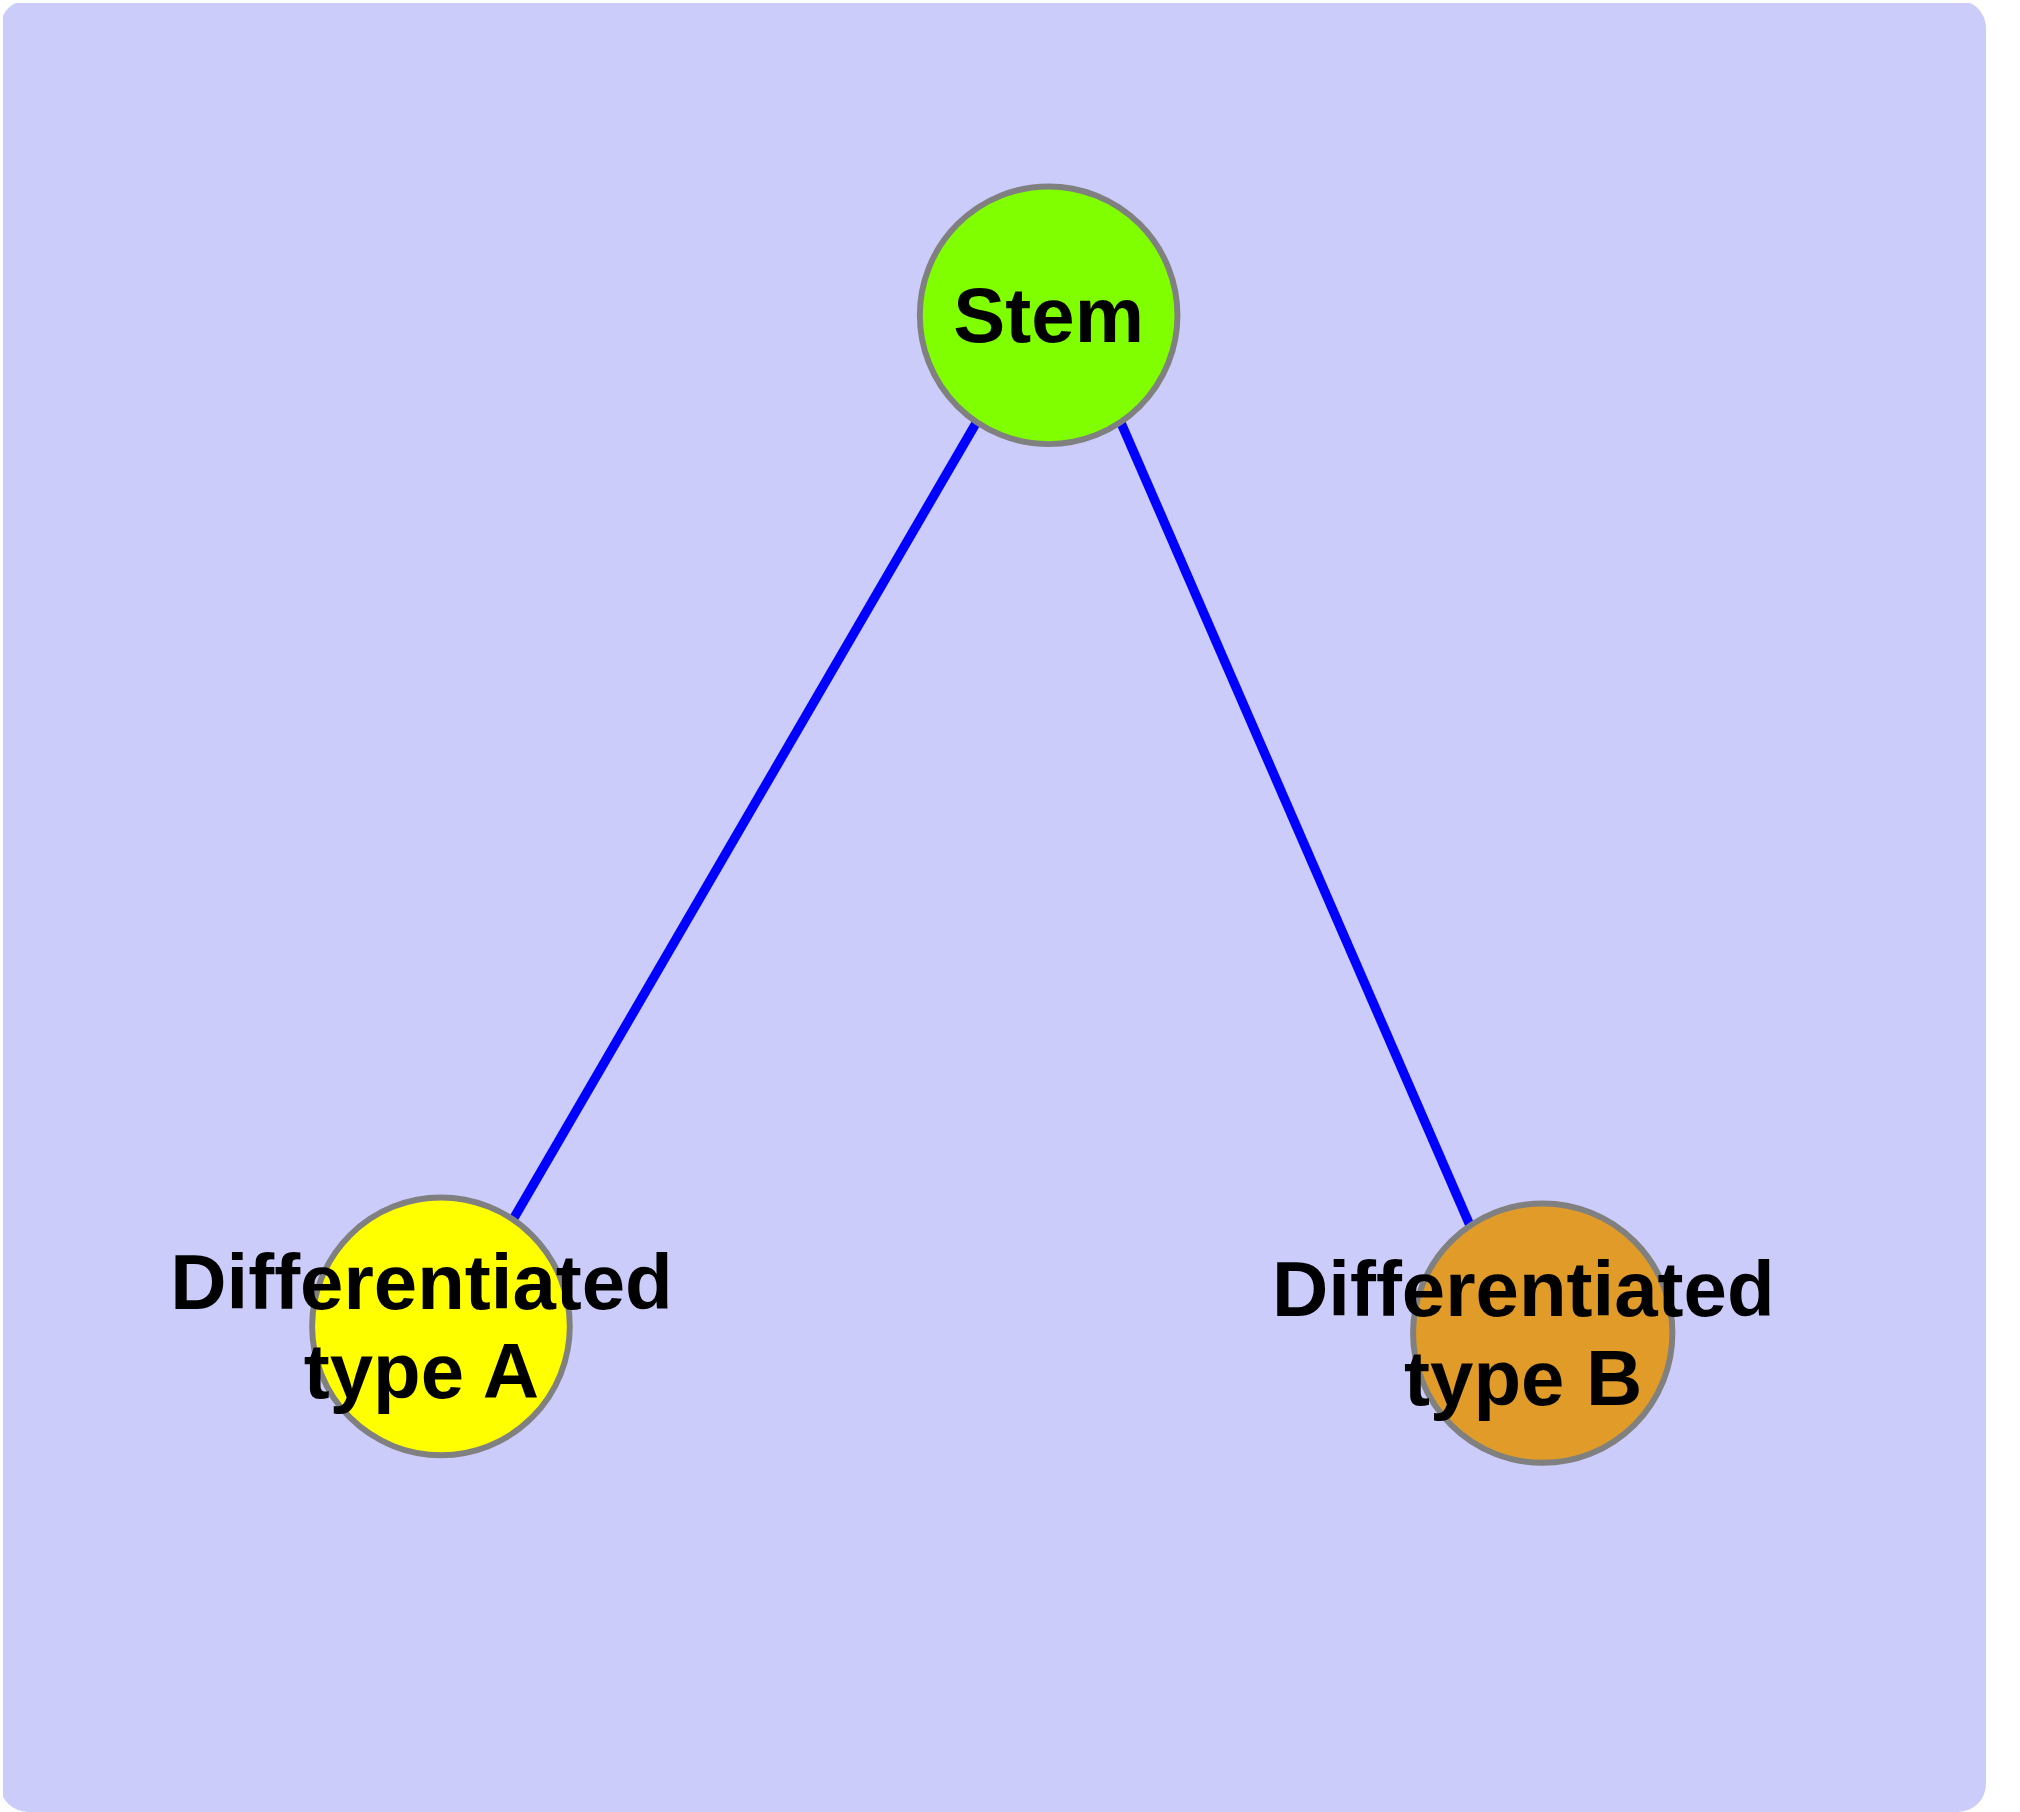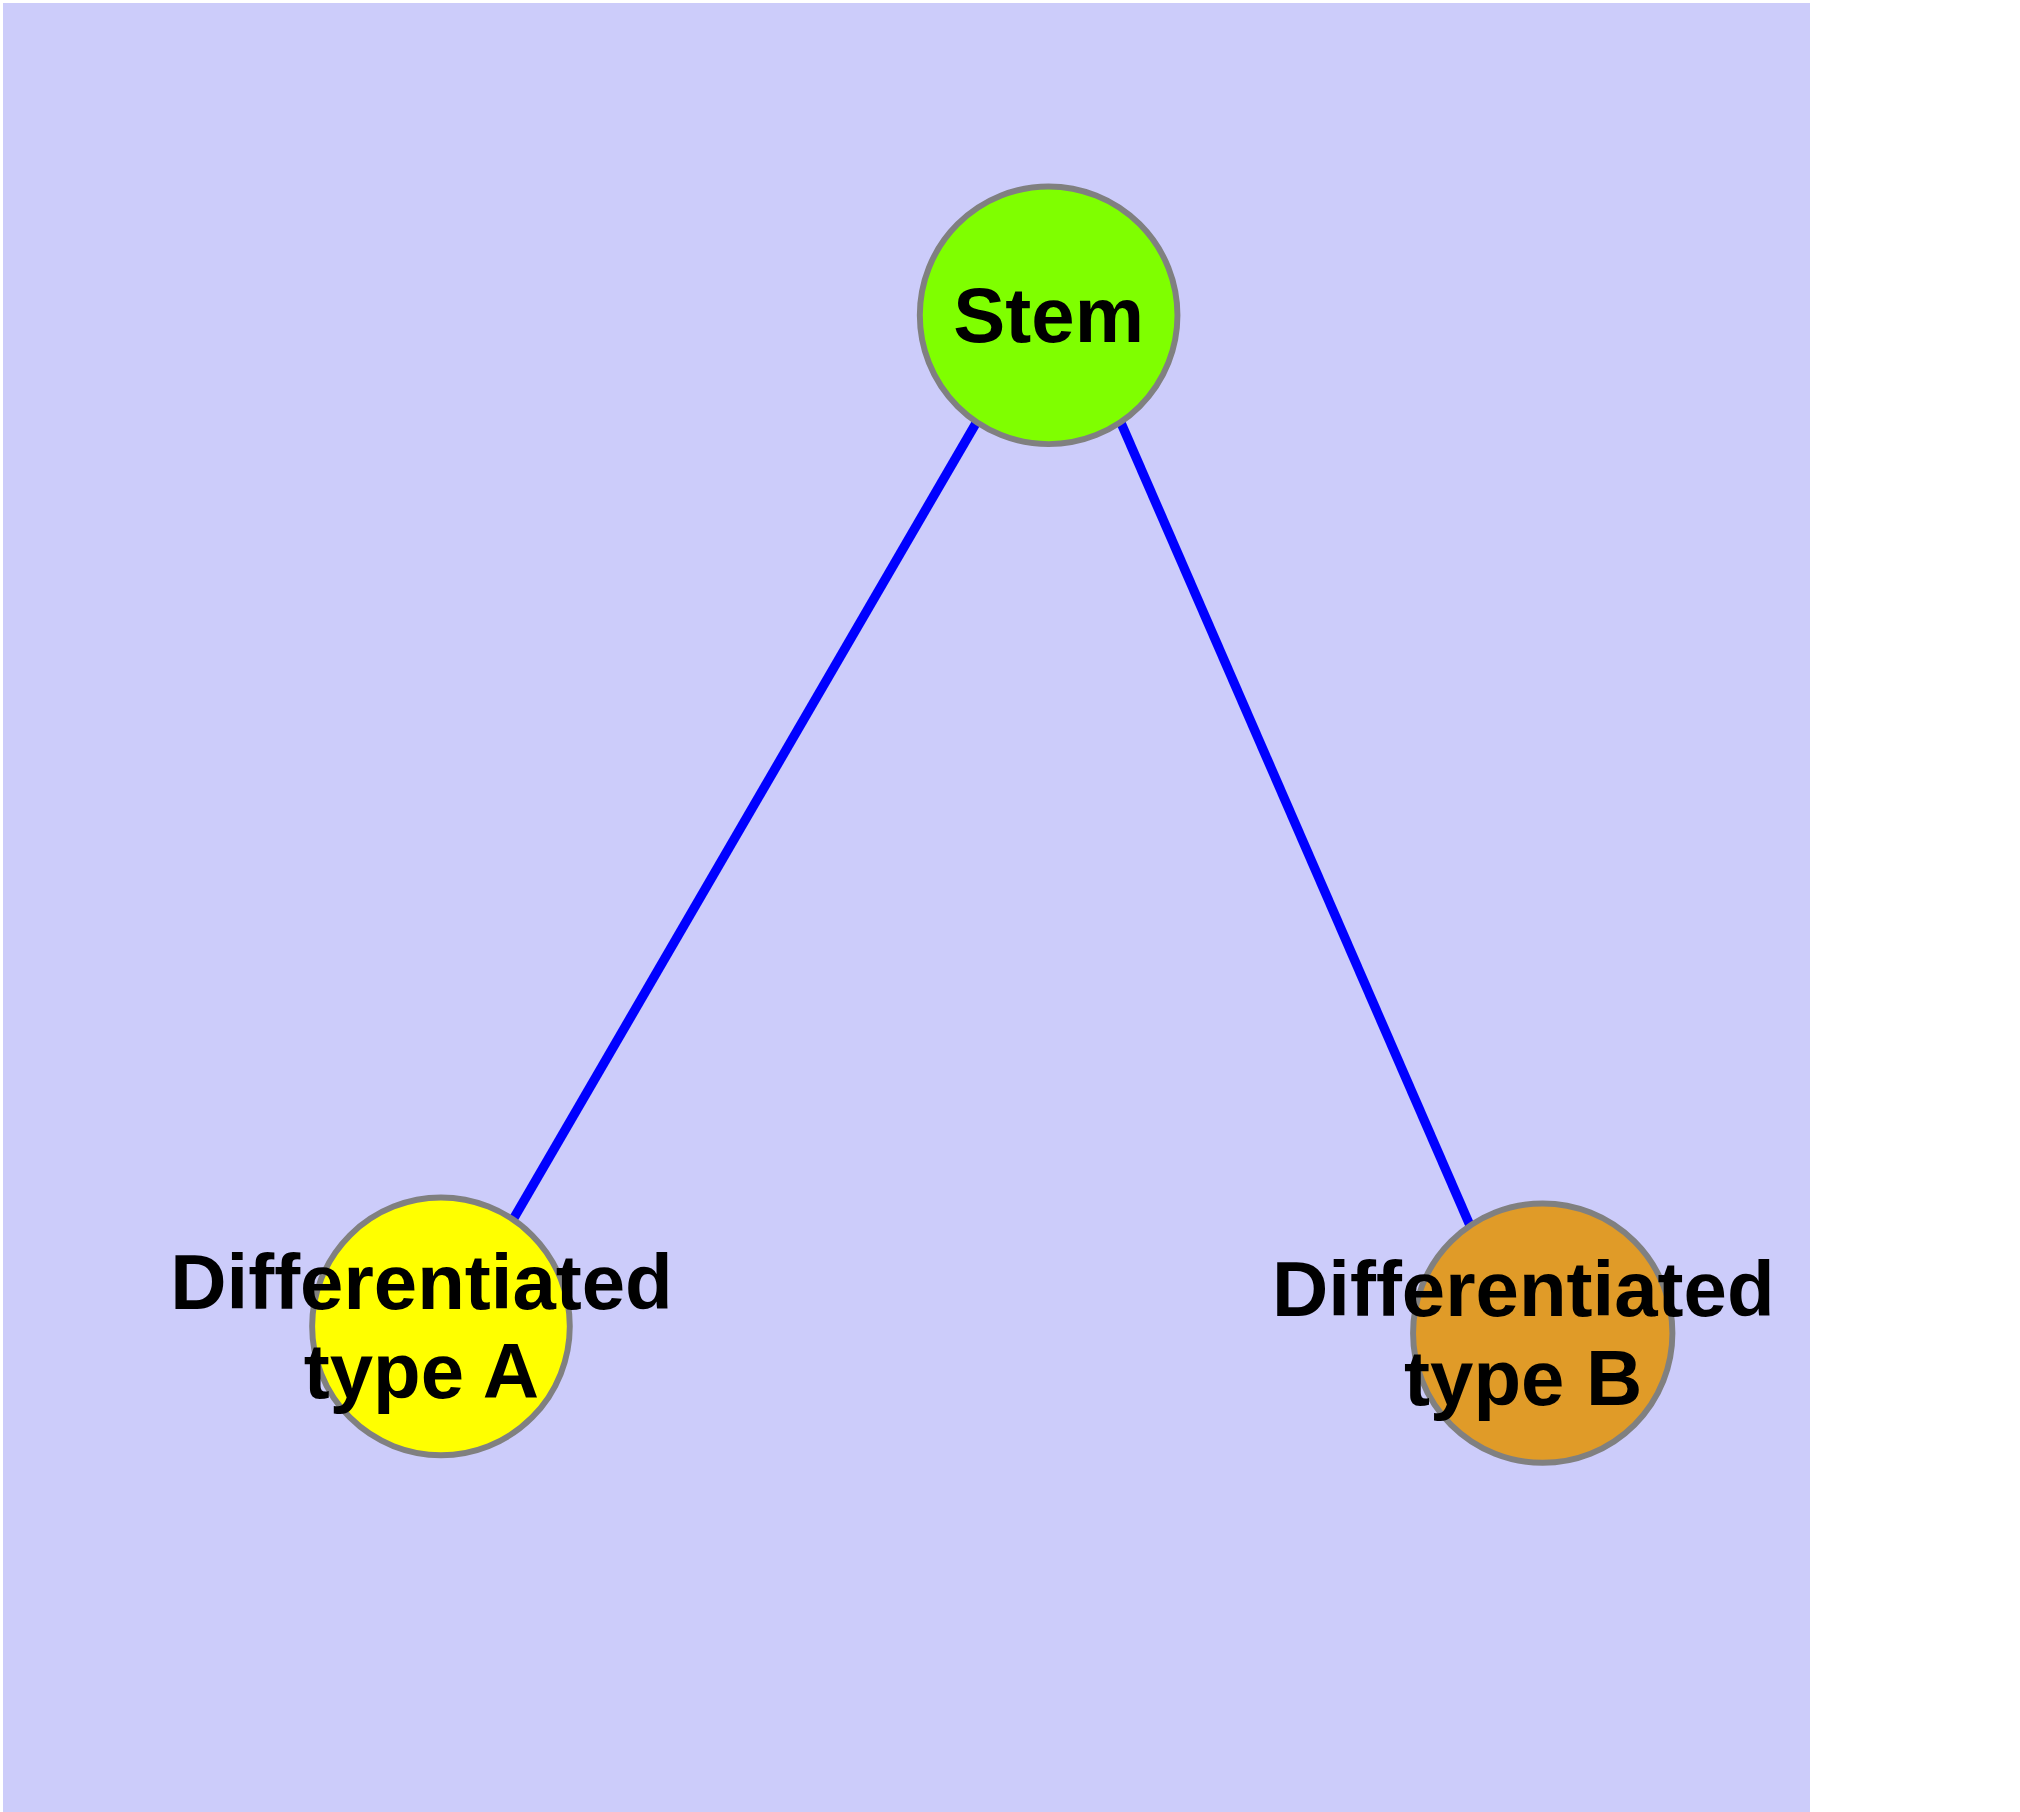--- a/index.html
+++ b/index.html
@@ -42,21 +42,21 @@
     font-family: "Liberation Sans", "DejaVu Sans", sans-serif;
     font-weight: bold;
     fill: #000000;
     text-anchor: middle;
     white-space: pre;
   }
 </style>
 </head>
 <body>
 
-<div id="canvas" style="width: 1810px; height: 1812px;">
+<div id="canvas" style="width: 1986px; height: 1812px; border-radius: 28px;">
   <div id="plot-area" style="background: rgb(204, 204, 250);"></div>
   <svg id="graph-svg" viewBox="0 0 2384 2138" xmlns="http://www.w3.org/2000/svg">
     <g id="edges-layer">
         <line x1="1152" y1="498" x2="605" y2="1439" stroke="#0000ff" stroke-width="11" class="edge-line"></line>
         <line x1="1322" y1="498" x2="1735" y2="1448" stroke="#0000ff" stroke-width="11" class="edge-line"></line>
       </g>
     <g id="nodes-layer">
         <circle cx="1237" cy="372" r="152" fill="#7fff00" stroke="#808080" stroke-width="7" class="node-circle"></circle>
         <circle cx="520" cy="1565" r="152" fill="#ffff00" stroke="#808080" stroke-width="7" class="node-circle"></circle>
         <circle cx="1820" cy="1573" r="153" fill="#e09b28" stroke="#808080" stroke-width="7" class="node-circle"></circle>

